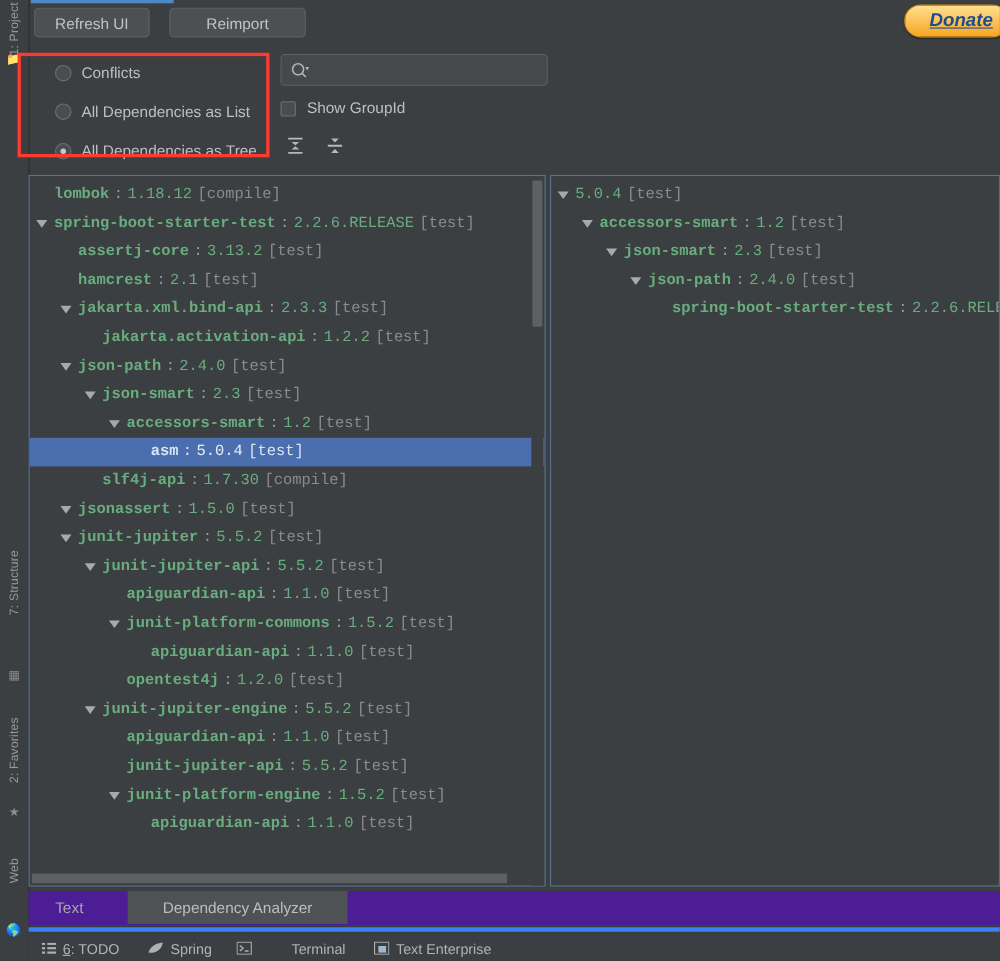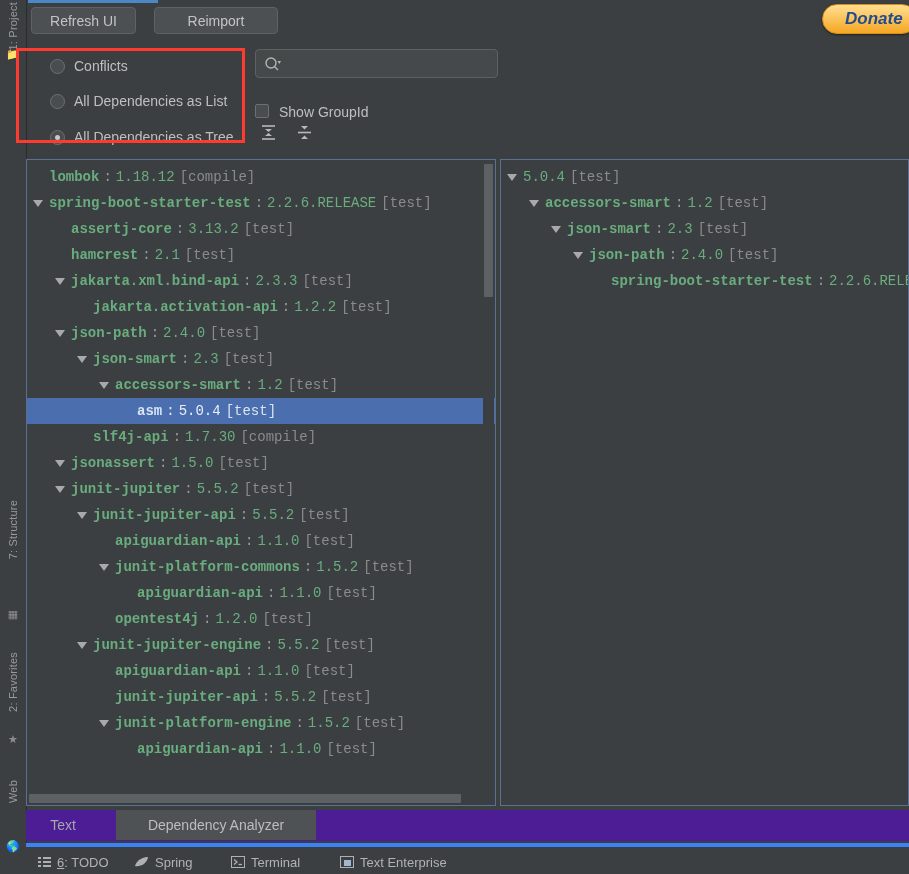--- a/index.html
+++ b/index.html
@@ -55,20 +55,21 @@
     background: linear-gradient(#ffdf91, #f6a623);
     border: 1px solid #d88f13;
     box-shadow: 0 1px 2px rgba(0,0,0,.5);
     display: flex; align-items: center; justify-content: flex-start;
     padding-left: 22px; box-sizing: border-box;
     overflow: hidden;
   }
   .donate-label {
     font-style: italic; font-weight: bold; font-size: 17px; color: #1f4c8f;
     white-space: nowrap;
+    text-decoration: underline;
   }
 
   
   .options { position: absolute; left: 26px; top: 44px; width: 883px; height: 110px; }
 
   .radio-row {
     position: absolute; left: 24px; display: flex; align-items: center; height: 20px;
   }
   .radio {
     width: 15px; height: 15px; border-radius: 50%;
@@ -81,21 +82,21 @@
   }
   .radio-label { margin-left: 9px; font-size: 14px; color: #bfbfbf; white-space: nowrap; }
 
   .search-box {
     position: absolute; left: 229px; top: 5px; width: 243px; height: 29px;
     background: #45494a; border: 1px solid #5d6163; border-radius: 4px;
     box-sizing: border-box;
   }
   .search-ico { position: absolute; left: 8px; top: 6px; color: #b4b4b4; }
 
-  .check-row { position: absolute; left: 229px; top: 60px; display: flex; align-items: flex-start; }
+  .check-row { position: absolute; left: 229px; top: 46px; display: flex; align-items: flex-end; }
   .checkbox {
     width: 14px; height: 14px; border: 1px solid #6d7072; background: #4a4d4f;
     border-radius: 2px; box-sizing: border-box; flex: none;
   }
   .check-label { margin-left: 10px; font-size: 14px; color: #bfbfbf; }
 
   .tree-icons { position: absolute; left: 234px; top: 80px; display: flex; gap: 19px; }
 
   
   .redbox {
@@ -408,21 +409,21 @@
 
     <div class="status-item" style="left:108px;">
       <span class="sico">
         <svg width="15" height="12" viewBox="0 0 15 12">
           <path d="M1 10 C3 3 10 1 14 1 C13 8 6 11 1 10 Z" fill="#b0b0b0"></path>
         </svg>
       </span>
       <span>Spring</span>
     </div>
 
-    <div class="status-item" style="left:205px;">
+    <div class="status-item" style="left:189px;gap:30px;">
       <span class="sico">
         <svg width="14" height="12" viewBox="0 0 14 12">
           <rect x="0.5" y="0.5" width="13" height="11" fill="none" stroke="#b0b0b0"></rect>
           <polyline points="3,3.5 6,6 3,8.5" fill="none" stroke="#b0b0b0" stroke-width="1.3"></polyline>
           <line x1="7.5" y1="8.5" x2="11" y2="8.5" stroke="#b0b0b0" stroke-width="1.3"></line>
         </svg>
       </span>
       <span>Terminal</span>
     </div>
 

